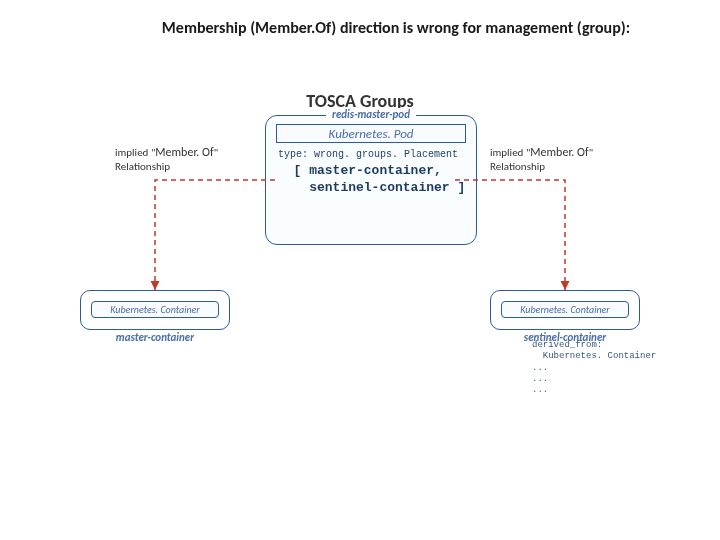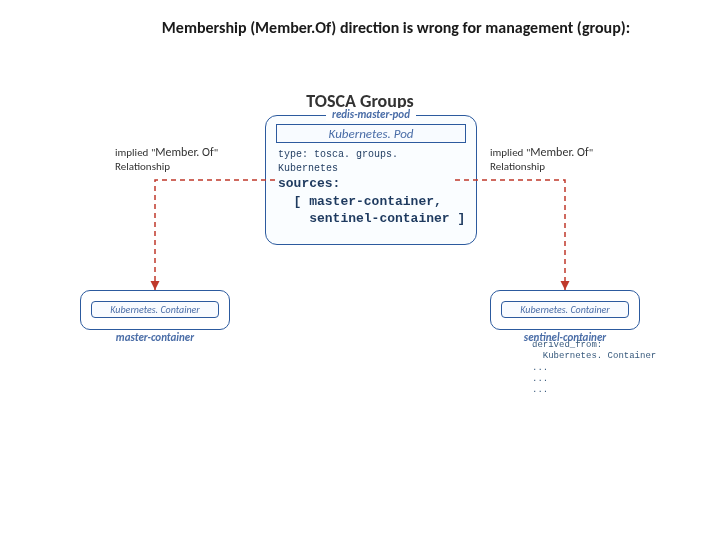--- a/index.html
+++ b/index.html
@@ -159,22 +159,21 @@
 </head>
 <body>
 
 <div class="title">Membership (Member.Of) direction is wrong for management (group):</div>
 <div class="group-label">TOSCA Groups</div>
 
 <div class="pod-box">
   <div class="pod-header-top">redis-master-pod</div>
   <div class="pod-header-sub">Kubernetes. Pod</div>
   <div class="pod-body">
-    <div class="pod-type">type: tosca. groups. Kubernetes</div>
-    <div class="pod-sources">sources:</div>
+    <div class="pod-type">type: wrong. groups. Placement</div>
     <div class="pod-sources" style="white-space:pre;">  [ master-container,
     sentinel-container ]</div>
   </div>
 </div>
 
 <div class="implied implied-left">
   <span>implied "</span><span class="mo">Member. Of</span><span>"</span><br>
   <span>Relationship</span>
 </div>
 

